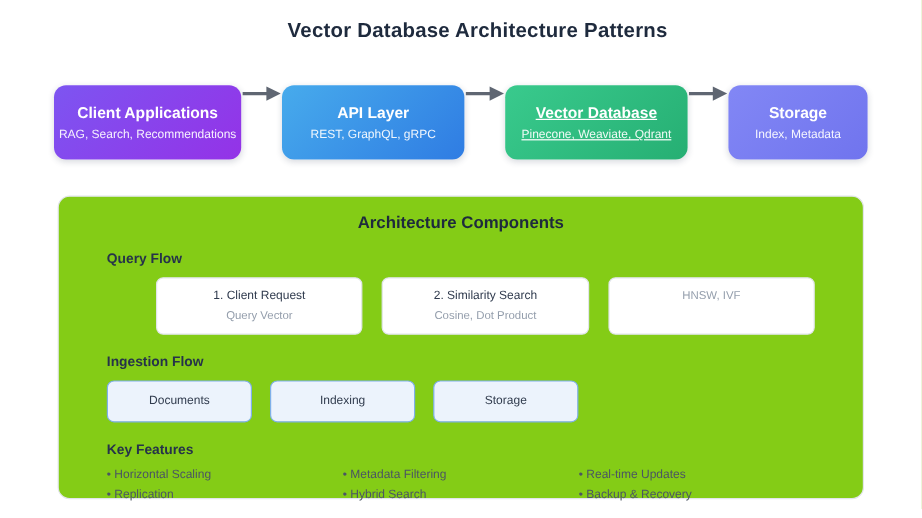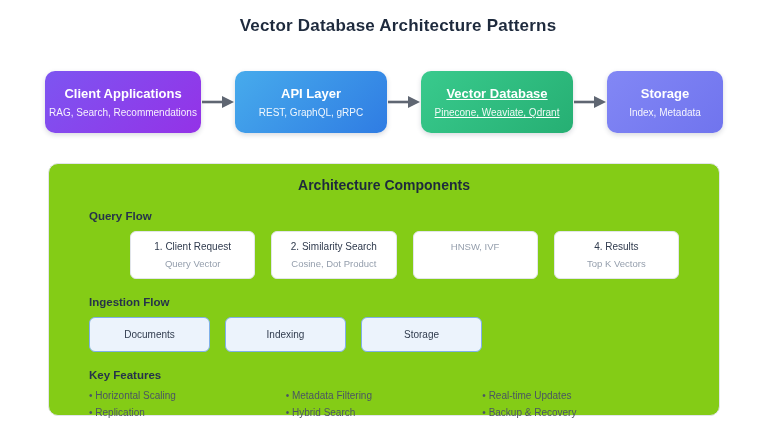--- a/index.html
+++ b/index.html
@@ -3,21 +3,21 @@
 <meta charset="utf-8">
 <style>
   * { margin:0; padding:0; box-sizing:border-box; }
   html,body { width:768px; height:432px; background:#ffffff; overflow:hidden;
               font-family:"Liberation Sans", sans-serif; }
 
   .page-title { margin-top:16px; text-align:center; font-size:17px; font-weight:bold;
                 color:#1e2a3d; letter-spacing:0.2px;padding-left:28px; }
 
   
-  .flow-row { margin-top:35px; display:flex; align-items:center; justify-content:center; }
+  .flow-row { margin-top:35px; display:flex; justify-content:center; }
   .flow-node { height:62px; border-radius:10px; display:flex; flex-direction:column;
                justify-content:center; align-items:center; gap:6px; color:#ffffff;
                text-align:center; white-space:nowrap; box-shadow:0 2px 5px rgba(40,50,80,0.18); }
   .flow-node .node-title { font-size:13px; font-weight:bold; }
   .flow-node .node-sub   { font-size:10px; color:rgba(255,255,255,0.92); }
   .n0 { width:156px; } .n1 { width:152px; } .n2 { width:152px; } .n3 { width:116px; }
   .flow-arrow { width:32px; height:14px; margin:0 1px; color:#5f6672; flex:none; }
 
   
   .panel { margin:30px 48px 0; height:253px; background:#84cc16;
@@ -85,24 +85,20 @@
       <div class="qc-title">1. Client Request</div>
       <div class="qc-sub">Query Vector</div>
     </div>
     <div class="query-card">
       <div class="qc-title">2. Similarity Search</div>
       <div class="qc-sub">Cosine, Dot Product</div>
     </div>
     <div class="query-card">
       <div class="qc-sub">HNSW, IVF</div>
     </div>
-    <div class="query-card">
-      <div class="qc-title">4. Results</div>
-      <div class="qc-sub">Top K Vectors</div>
-    </div>
   </div>
 
   <div class="section-heading">Ingestion Flow</div>
   <div class="ingest-row">
     <div class="ingest-box">Documents</div>
     <div class="ingest-box">Indexing</div>
     <div class="ingest-box">Storage</div>
   </div>
 
   <div class="section-heading">Key Features</div>

